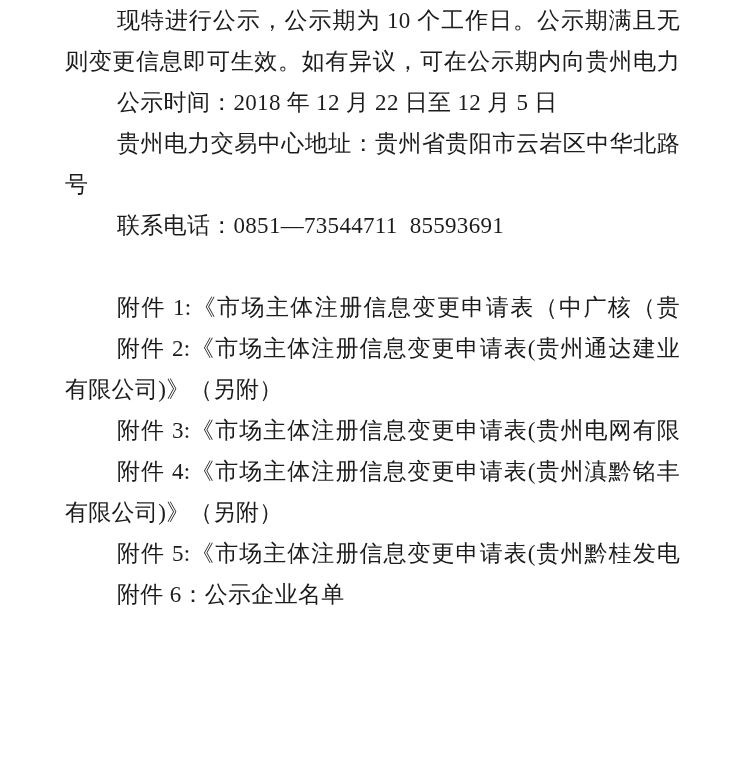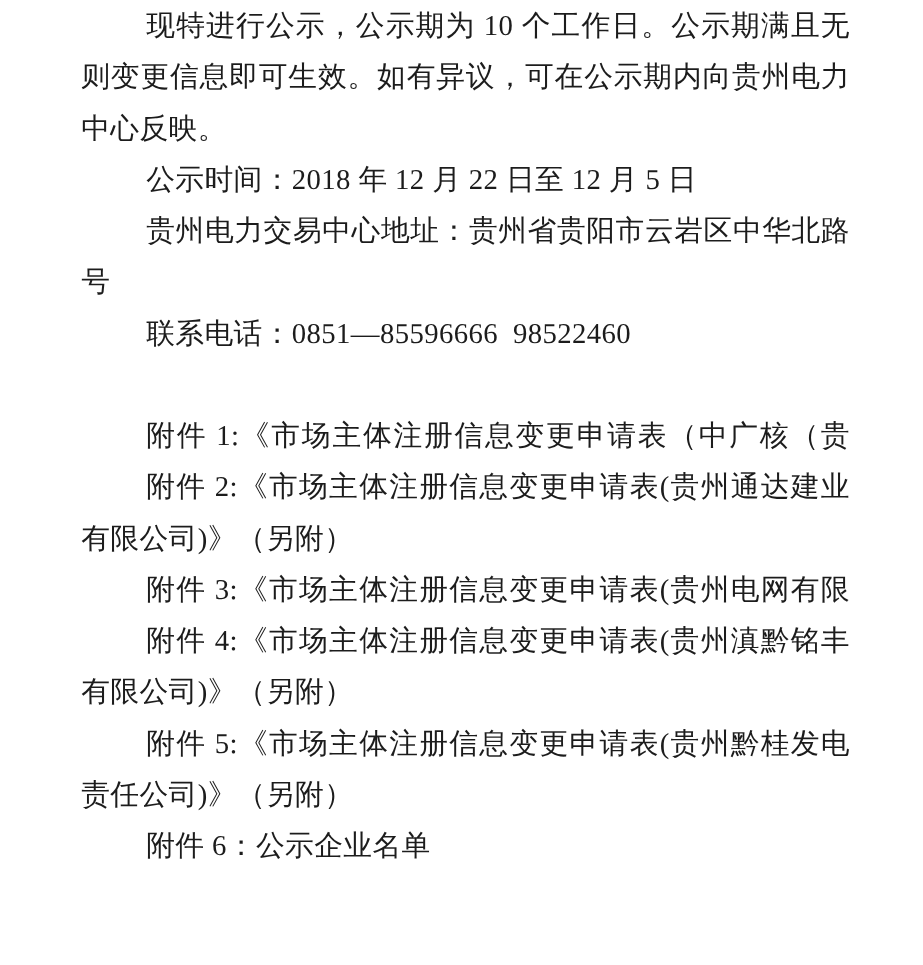--- a/index.html
+++ b/index.html
@@ -42,28 +42,26 @@
   .blank {
     height: 41px;
   }
 </style>
 </head>
 <body>
 
 <div class="page">
   <div class="line fill indent">现特进行公示，公示期为 10 个工作日。公示期满且无异议</div>
   <div class="line fill">则变更信息即可生效。如有异议，可在公示期内向贵州电力交易</div>
-  <div class="line">中心反映。</div>
   <div class="line indent">公示时间：2018 年 12 月 22 日至 12 月 5 日</div>
   <div class="line fill indent">贵州电力交易中心地址：贵州省贵阳市云岩区中华北路 186</div>
   <div class="line">号</div>
-  <div class="line indent">联系电话：0851—85596666  98522460</div>
+  <div class="line indent">联系电话：0851—73544711  85593691</div>
   <div class="line blank"></div>
   <div class="line fill indent">附件 1:《市场主体注册信息变更申请表（中广核（贵州）电</div>
   <div class="line fill indent">附件 2:《市场主体注册信息变更申请表(贵州通达建业售电</div>
   <div class="line">有限公司)》（另附）</div>
   <div class="line fill indent">附件 3:《市场主体注册信息变更申请表(贵州电网有限责任</div>
   <div class="line fill indent">附件 4:《市场主体注册信息变更申请表(贵州滇黔铭丰电力</div>
   <div class="line">有限公司)》（另附）</div>
   <div class="line fill indent">附件 5:《市场主体注册信息变更申请表(贵州黔桂发电有限</div>
-  <div class="line">责任公司)》（另附）</div>
   <div class="line indent">附件 6：公示企业名单</div>
 </div>
 
 </body></html>

